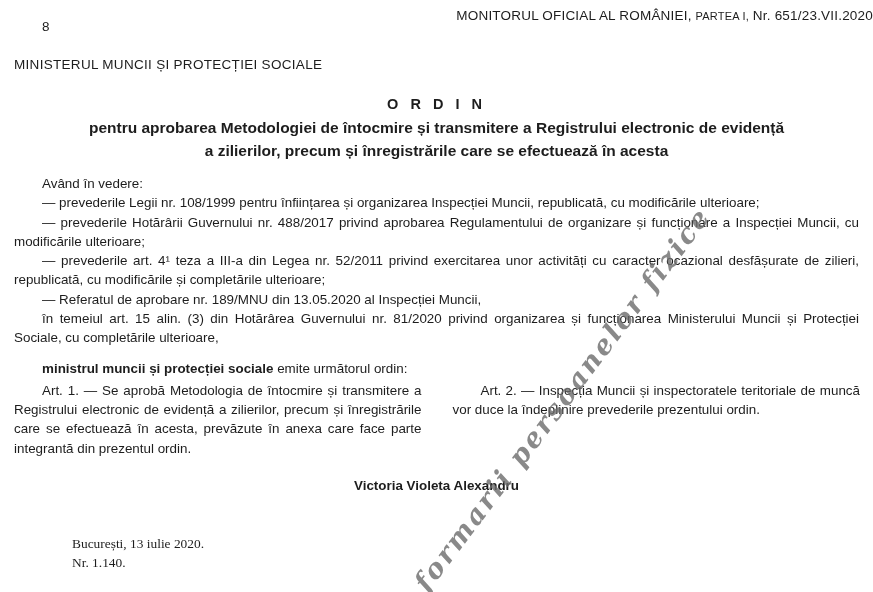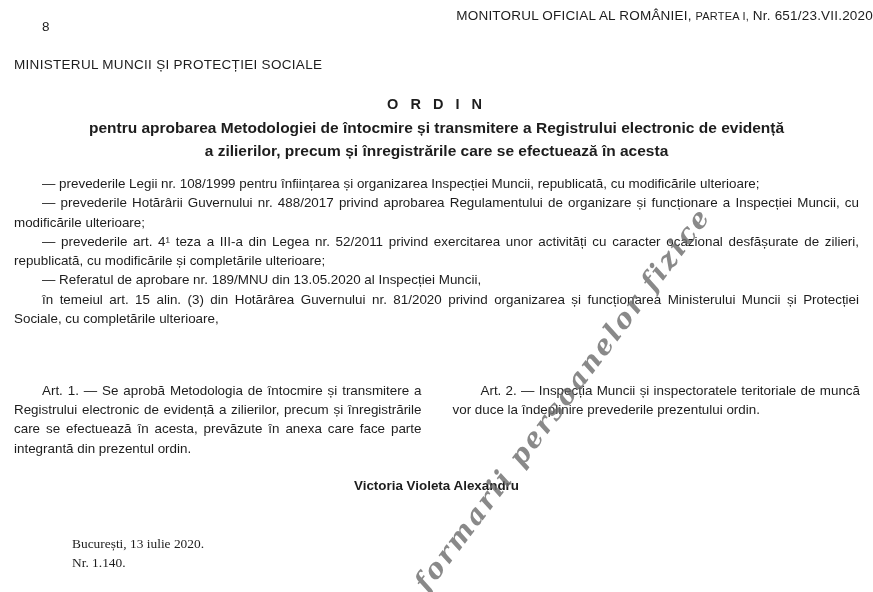--- a/index.html
+++ b/index.html
@@ -99,25 +99,27 @@
   <div class="ministry">MINISTERUL MUNCII ȘI PROTECȚIEI SOCIALE</div>
 
   <div class="ordin-title">O R D I N</div>
 
   <div class="subtitle">
     <div>pentru aprobarea Metodologiei de întocmire și transmitere a Registrului electronic de evidență</div>
     <div>a zilierilor, precum și înregistrările care se efectuează în acesta</div>
   </div>
 
   <div class="preamble">
+    <p>Având în vedere:</p>
     <p>— prevederile Legii nr. 108/1999 pentru înființarea și organizarea Inspecției Muncii, republicată, cu modificările ulterioare;</p>
     <p>— prevederile Hotărârii Guvernului nr. 488/2017 privind aprobarea Regulamentului de organizare și funcționare a Inspecției Muncii, cu modificările ulterioare;</p>
     <p>— prevederile art. 4¹ teza a III-a din Legea nr. 52/2011 privind exercitarea unor activități cu caracter ocazional desfășurate de zilieri, republicată, cu modificările și completările ulterioare;</p>
     <p>— Referatul de aprobare nr. 189/MNU din 13.05.2020 al Inspecției Muncii,</p>
     <p>în temeiul art. 15 alin. (3) din Hotărârea Guvernului nr. 81/2020 privind organizarea și funcționarea Ministerului Muncii și Protecției Sociale, cu completările ulterioare,</p>
+    <p class="emitter"><span class="b">ministrul muncii și protecției sociale</span><span> emite următorul ordin:</span></p>
   </div>
 
   <div class="articles">
     <div class="col">
       <p>Art. 1. — Se aprobă Metodologia de întocmire și transmitere a Registrului electronic de evidență a zilierilor, precum și înregistrările care se efectuează în acesta, prevăzute în anexa care face parte integrantă din prezentul ordin.</p>
     </div>
     <div class="col">
       <p>Art. 2. — Inspecția Muncii și inspectoratele teritoriale de muncă vor duce la îndeplinire prevederile prezentului ordin.</p>
     </div>
   </div>

